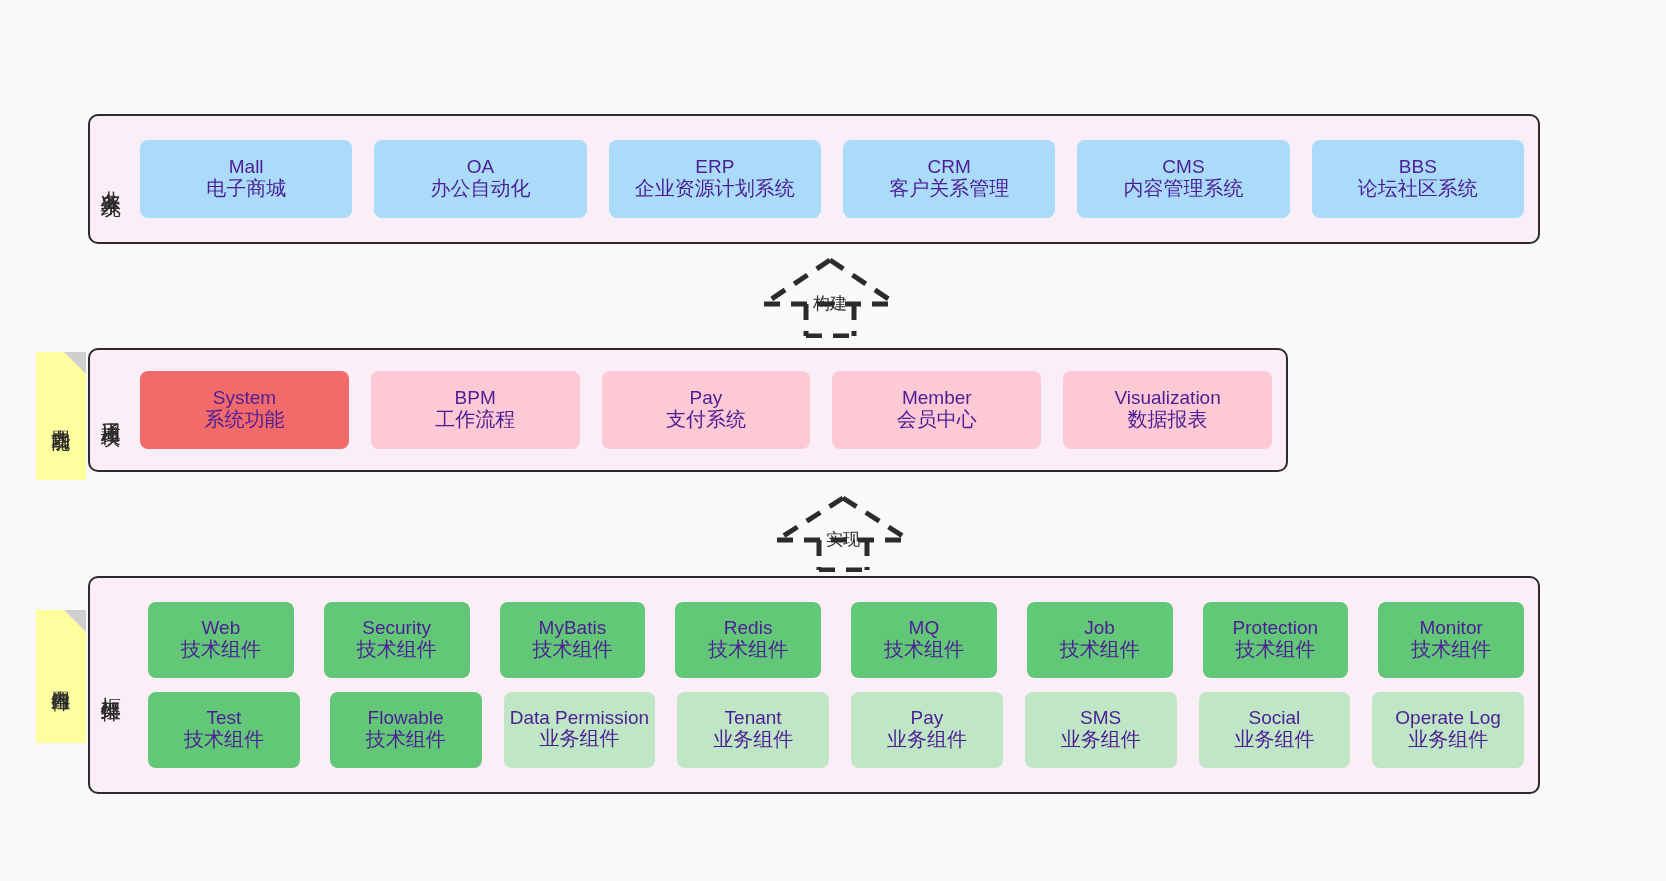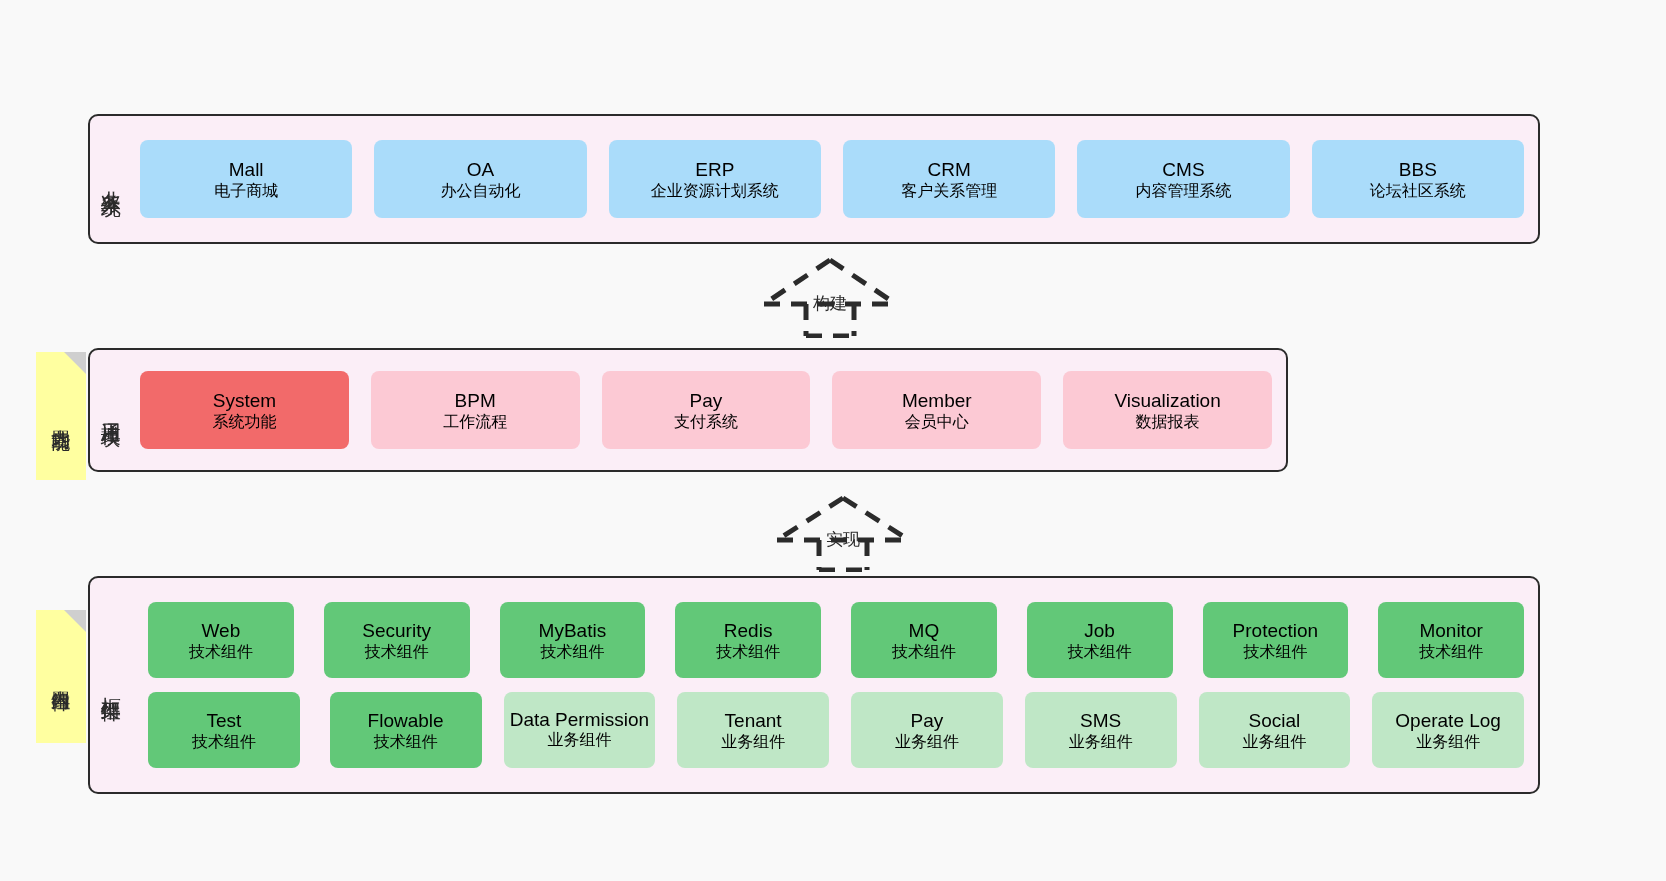--- a/index.html
+++ b/index.html
@@ -57,26 +57,26 @@
 
   
   .card {
     flex: 1 1 0;
     border-radius: 8px;
     display: flex;
     flex-direction: column;
     align-items: center;
     justify-content: center;
     text-align: center;
-    color: #000000;
+    color: #4c1d95;
     line-height: 1.22;
     padding: 4px 6px;
   }
   .card .t1 { font-size: 19px; }
-  .card .t2 { font-size: 16px; }
+  .card .t2 { font-size: 20px; font-family: Liberation Mono, monospace; }
   .card.tall  { height: 78px; }
   .card.short { height: 76px; }
 
   .c-blue      { background: #aadcfa; }
   .c-red       { background: #f26a6a; }
   .c-pink      { background: #fcc9d4; }
   .c-green     { background: #62c878; margin-left: 8px; }
   .c-lightgreen{ background: #bfe7c6; }
 
   

